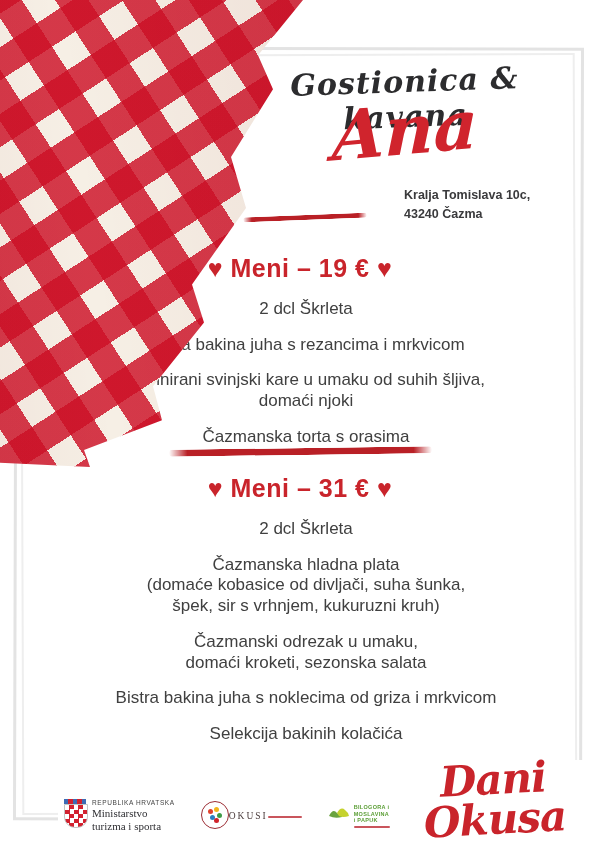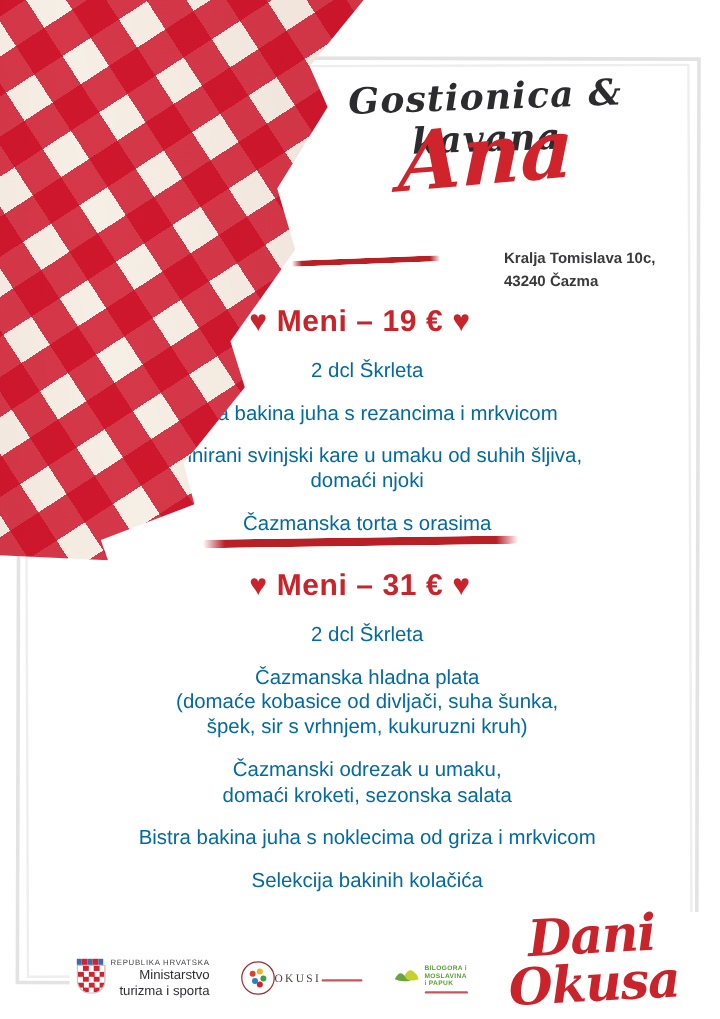--- a/index.html
+++ b/index.html
@@ -24,48 +24,48 @@
     background-image:
       linear-gradient(115deg,rgba(120,0,20,.16),rgba(120,0,20,0) 42%,rgba(120,0,20,.10) 78%),
       repeating-linear-gradient(0deg,rgba(205,16,38,.82) 0 28px,rgba(205,16,38,0) 28px 56px),
       repeating-linear-gradient(90deg,rgba(205,16,38,.82) 0 28px,rgba(205,16,38,0) 28px 56px);
   }
 
   .script{font-family:"DejaVu Serif","Liberation Serif",serif;font-style:italic;font-weight:bold;}
 
   .subtitle{position:absolute;top:64px;left:240px;width:330px;text-align:center;font-size:30px;color:#2c2c2e;transform:rotate(-2deg);letter-spacing:1px;z-index:3;}
   .title{position:absolute;top:96px;left:240px;width:330px;text-align:center;font-size:68px;color:#d0242d;transform:rotate(-5deg) skewX(-6deg);z-index:3;line-height:1;}
-  .address{position:absolute;top:186px;left:420px;font-size:12.5px;font-weight:bold;line-height:1.55;white-space:pre-line;color:#3a3a3c;z-index:3;margin-top:20px;}
+  .address{position:absolute;top:186px;left:404px;font-size:12.5px;font-weight:bold;line-height:1.55;white-space:pre-line;color:#3a3a3c;z-index:3;}
 
   .divider{position:absolute;background:#b92026;z-index:3;
     -webkit-mask-image:linear-gradient(90deg,transparent 0,#000 7%,#000 93%,transparent 100%);
     mask-image:linear-gradient(90deg,transparent 0,#000 7%,#000 93%,transparent 100%);
     border-radius:3px;}
   .divider-1{top:215px;left:243px;width:124px;height:5px;transform:rotate(-2.2deg);}
   .divider-2{top:448px;left:169px;width:263px;height:7px;transform:rotate(-.8deg);}
 
   .menu{position:absolute;left:0;width:100%;text-align:center;z-index:3;}
   .menu-1{top:238px;}
   .menu-2{top:458px;}
   .menu-heading{font-size:25px;font-weight:bold;color:#c9242b;letter-spacing:.5px;margin:16px 0 16px 0;}
-  .menu-item{font-size:17px;color:#0369a1;margin:0 0 15px 0;line-height:1.22;white-space:pre-line;padding-left:12px;}
+  .menu-item{font-size:17px;color:#404040;margin:0 0 15px 0;line-height:1.22;white-space:pre-line;padding-left:12px;}
 
   
   .footer{position:absolute;left:58px;top:788px;height:56px;display:flex;align-items:center;gap:26px;z-index:4;background:#fff;padding:0 6px;}
   .ministry{display:flex;align-items:flex-start;gap:6px;}
   .coat{width:22px;}
   .crown{display:flex;height:5px;}
   .crown span{flex:1;height:5px;}
   .crown span:nth-child(odd){background:#3b6bb5;}
   .crown span:nth-child(even){background:#d2212f;}
   .shield{width:22px;height:22px;border-radius:0 0 11px 11px;
     background-image:repeating-conic-gradient(#d2212f 0% 25%,#ffffff 25% 50%);
     background-size:9px 9px;border:.5px solid #c4c4c4;}
   .ministry-text .country{font-size:6.5px;letter-spacing:.6px;color:#444;margin-bottom:1px;}
-  .ministry-text .line{font-family:Liberation Sans, sans-serif;font-size:11px;color:#2f2f33;line-height:1.15;text-align:right;}
+  .ministry-text .line{font-family:Liberation Serif, serif;font-size:11px;color:#2f2f33;line-height:1.15;}
   .okusi{display:flex;align-items:center;}
   .okusi-circle{width:26px;height:26px;border:1.5px solid #9c2c33;border-radius:50%;position:relative;margin-bottom:2px;}
   .okusi-circle i{position:absolute;width:5px;height:5px;border-radius:50%;}
   .okusi-circle i:nth-child(1){left:6px;top:7px;background:#e0412c;}
   .okusi-circle i:nth-child(2){left:12px;top:5px;background:#f2b51c;}
   .okusi-circle i:nth-child(3){left:15px;top:11px;background:#3f9b48;}
   .okusi-circle i:nth-child(4){left:8px;top:13px;background:#2b7fc2;}
   .okusi-circle i:nth-child(5){left:12px;top:16px;background:#d0232b;}
   .okusi-label{font-family:"Liberation Serif",serif;font-size:9.5px;letter-spacing:2px;color:#4a3b3b;}
   .tiny-bar{height:2px;background:#c9555c;margin-top:2px;border-radius:1px;}

